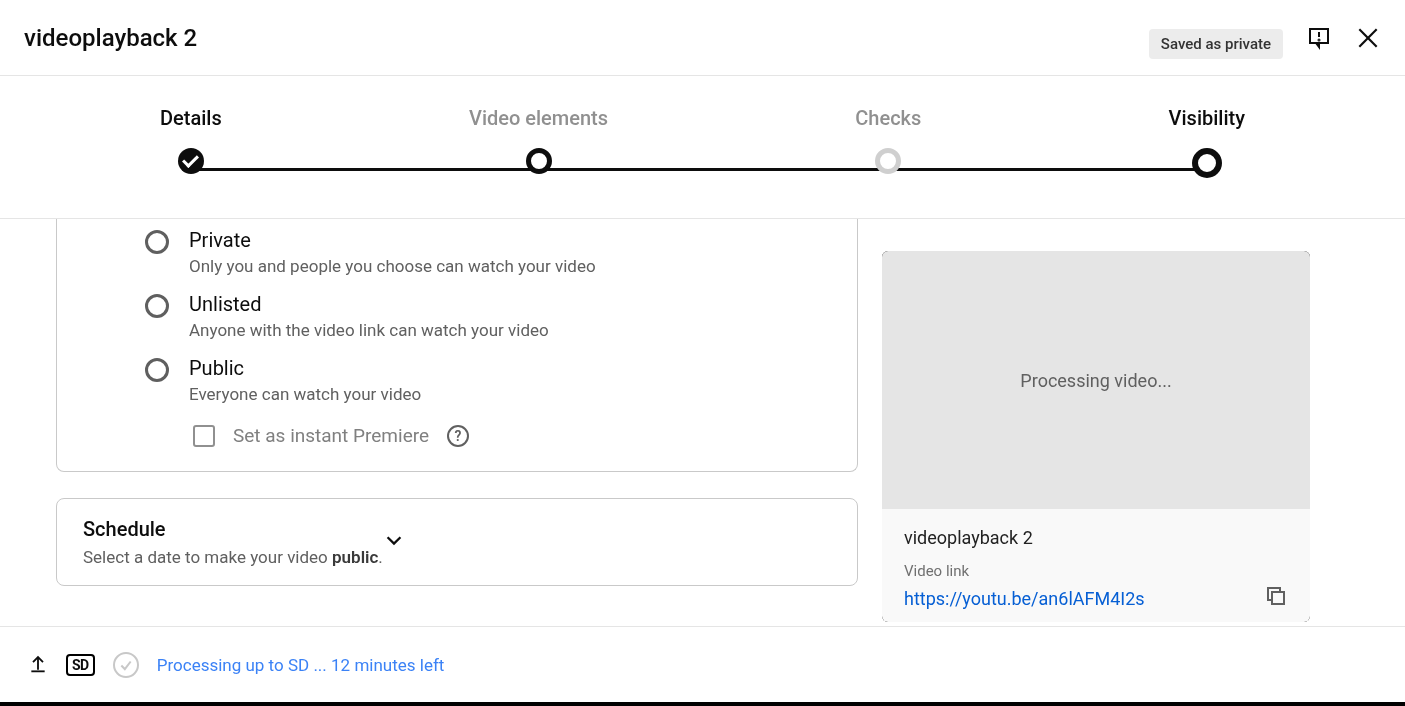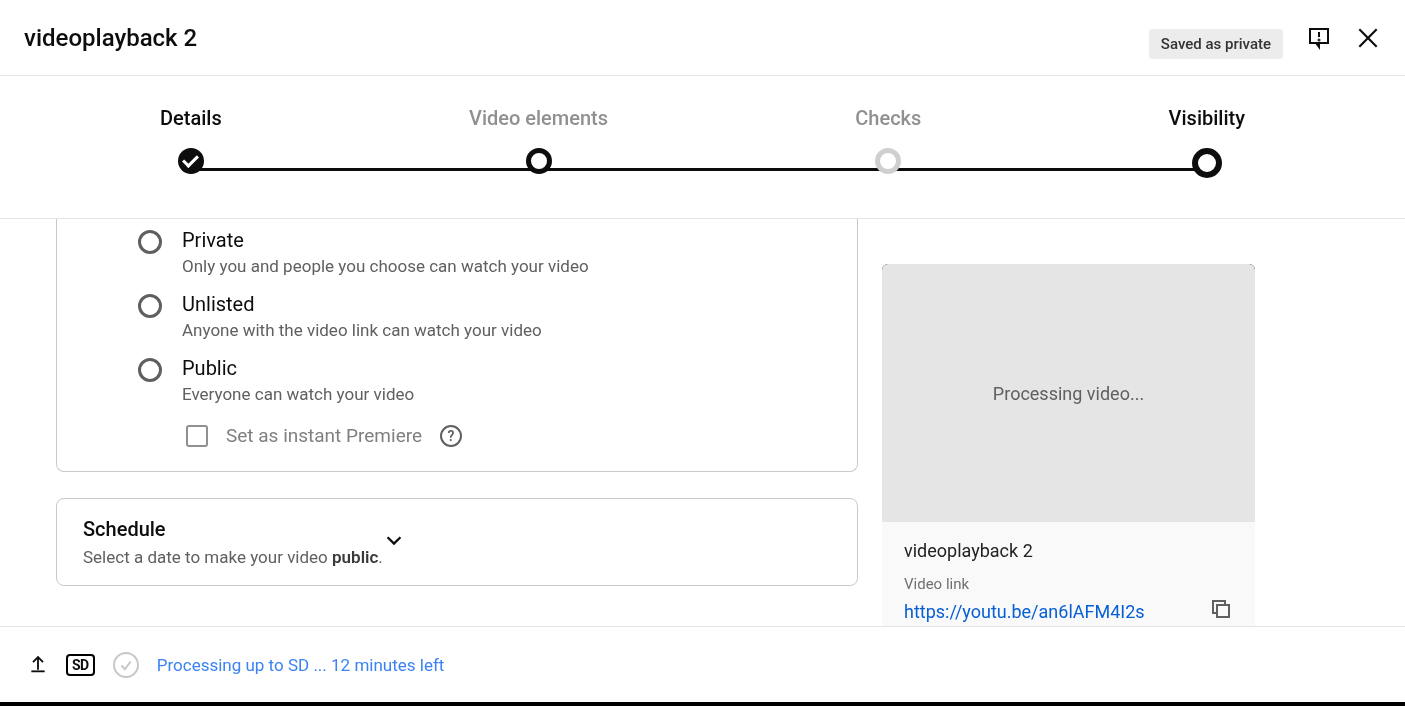--- a/index.html
+++ b/index.html
@@ -106,21 +106,21 @@
     overflow: hidden;
   }
   .left-col {
     width: 802px;
     flex-shrink: 0;
   }
   .options-box {
     border: 1px solid #c9c9c9;
     border-top: none;
     border-radius: 0 0 8px 8px;
-    padding: 0 0 24px 5px;
+    padding: 0 0 24px 12px;
     margin-top: -1px;
   }
   .radio-item {
     display: flex;
     align-items: flex-start;
     padding: 10px 24px 6px 76px;
     gap: 20px;
     position: relative;
   }
   .radio-circle {
@@ -161,25 +161,24 @@
   .schedule-title { font-size:20px; font-weight:500; }
   .schedule-desc  { font-size:17px; color:#606060; margin-top:6px; }
   .schedule-desc b { color:#3a3a3a; font-weight:600; }
 
   
   .right-col {
     flex: 1;
     padding-top: 32px;
   }
   .preview-card {
-    width: 373px;
+    width: 428px;
     border-radius: 6px;
     overflow: hidden;
     background:#000000;
-    margin-top:13px;
   }
   .thumb {
     height: 258px;
     background: #e5e5e5;
     display:flex; align-items:center; justify-content:center;
     color:#606060; font-size:18px;
   }
   .preview-meta { padding: 18px 22px 10px 22px; background:#f9f9f9;}
   .preview-title { font-size:18px; color:#222; margin-bottom:14px;}
   .preview-label { font-size:15px; color:#707070; margin-bottom:4px;}

